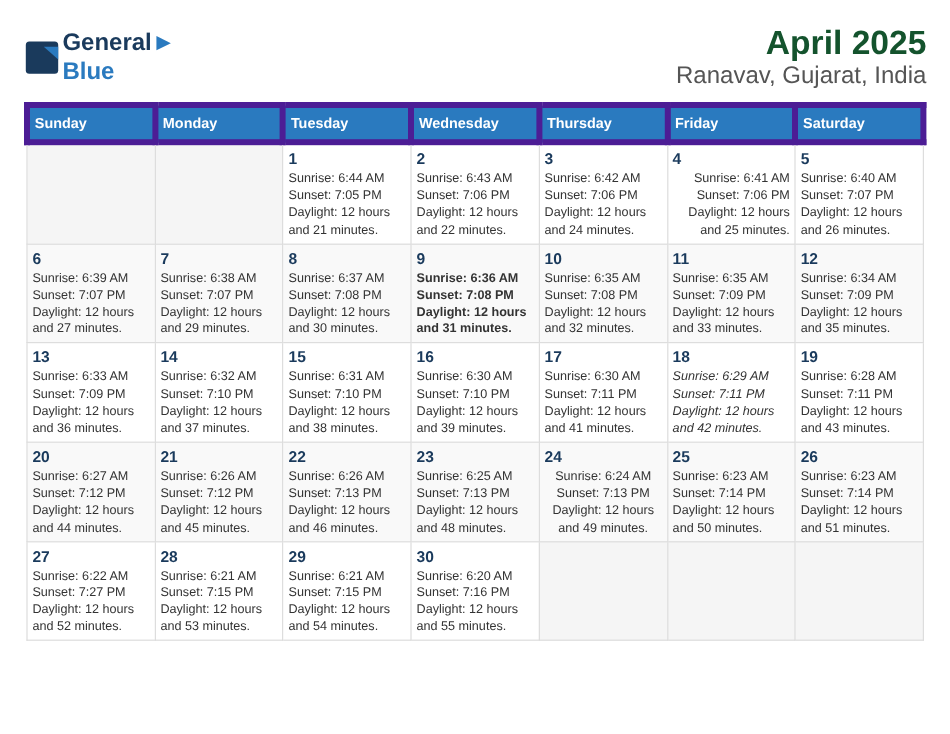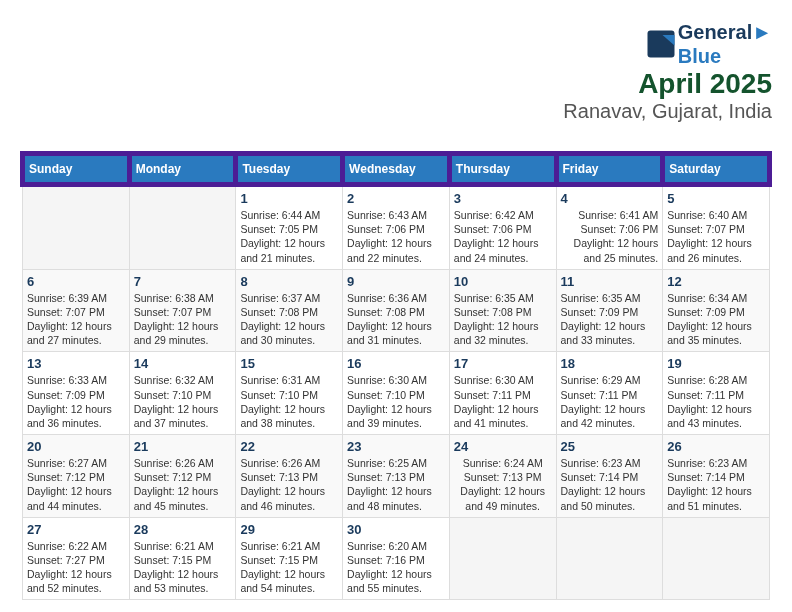--- a/index.html
+++ b/index.html
@@ -6,23 +6,22 @@
     body {
       font-family: Arial, sans-serif;
       background: #fff;
       width: 792px;
       min-height: 612px;
       padding: 20px;
     }
     .header {
       display: flex;
       justify-content: space-between;
-      align-items: flex-end;
-      margin-bottom: 28px;
-      flex-direction: column;
+      align-items: center;
+      margin-bottom: 10px;
     }
     .logo {
       display: flex;
       align-items: center;
     }
     .logo-text {
       font-size: 20px;
       font-weight: bold;
       color: #1a3a5c;
       line-height: 1.2;
@@ -169,21 +168,21 @@
 Daylight: 12 hours and 29 minutes.</div>
         </td>
         <td>
           <span class="day-number">8</span>
           <div class="day-info" style="white-space: pre-line;">Sunrise: 6:37 AM
 Sunset: 7:08 PM
 Daylight: 12 hours and 30 minutes.</div>
         </td>
         <td>
           <span class="day-number">9</span>
-          <div class="day-info" style="white-space: pre-line;">Sunrise: 6:36 AM
+          <div class="day-info" style="white-space: pre-line; font-weight: bold;">Sunrise: 6:36 AM
 Sunset: 7:08 PM
 Daylight: 12 hours and 31 minutes.</div>
         </td>
         <td>
           <span class="day-number">10</span>
           <div class="day-info" style="white-space: pre-line;">Sunrise: 6:35 AM
 Sunset: 7:08 PM
 Daylight: 12 hours and 32 minutes.</div>
         </td>
         <td>
@@ -225,21 +224,21 @@
 Daylight: 12 hours and 39 minutes.</div>
         </td>
         <td>
           <span class="day-number">17</span>
           <div class="day-info" style="white-space: pre-line;">Sunrise: 6:30 AM
 Sunset: 7:11 PM
 Daylight: 12 hours and 41 minutes.</div>
         </td>
         <td>
           <span class="day-number">18</span>
-          <div class="day-info" style="white-space: pre-line;">Sunrise: 6:29 AM
+          <div class="day-info" style="white-space: pre-line; font-style: italic;">Sunrise: 6:29 AM
 Sunset: 7:11 PM
 Daylight: 12 hours and 42 minutes.</div>
         </td>
         <td>
           <span class="day-number">19</span>
           <div class="day-info" style="white-space: pre-line;">Sunrise: 6:28 AM
 Sunset: 7:11 PM
 Daylight: 12 hours and 43 minutes.</div>
         </td>
       </tr>

